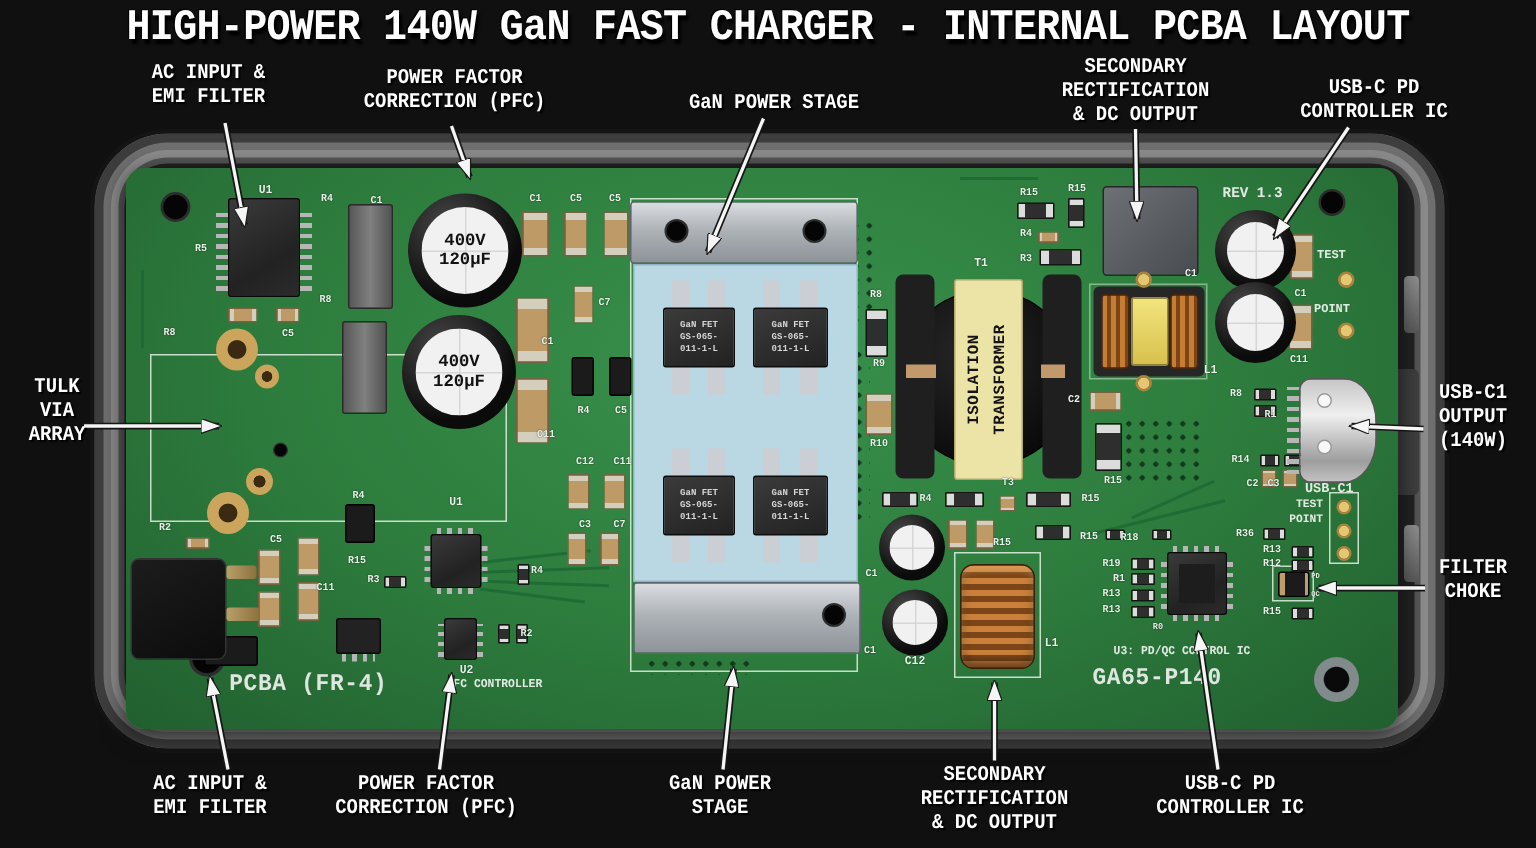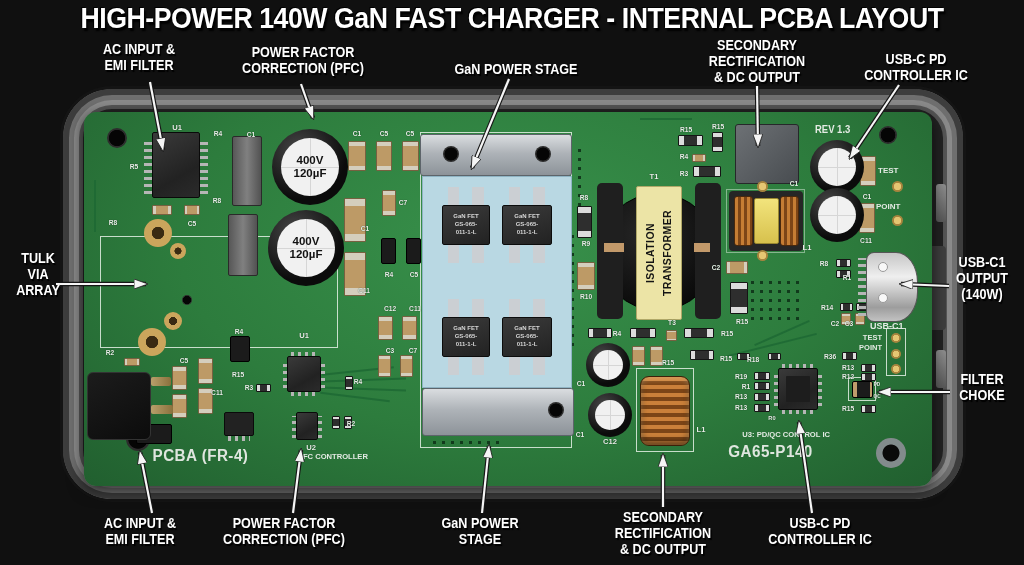--- a/index.html
+++ b/index.html
@@ -1,17 +1,17 @@
 <!DOCTYPE html>
 <html><head>
 <meta charset="utf-8">
 <style>
 *{margin:0;padding:0;box-sizing:border-box}
 html,body{background:#0a0a0a}
-#stage{position:relative;width:1024px;height:565px;background:#101010;overflow:hidden;font-family:Liberation Sans, sans-serif}
+#stage{position:relative;width:1024px;height:565px;background:#101010;overflow:hidden;font-family:Liberation Mono, monospace}
 .abs{position:absolute}
 #title{position:absolute;left:0;top:2px;width:1024px;text-align:center;color:#fff;font-weight:bold;font-size:29px;letter-spacing:-.5px;transform:scaleX(.92);text-shadow:2px 3px 2px #000,-1px -1px 0 #000;z-index:50}
 .callout{position:absolute;color:#fff;font-weight:bold;font-size:14px;line-height:1.15;text-align:center;white-space:pre-line;text-shadow:1.5px 1.5px 1px #000;transform:scaleX(.9);z-index:50}
 #case{position:absolute;left:60px;top:86px;width:906px;height:416px;border-radius:52px;background:#262626;border:3px solid #141414;box-shadow:inset 0 0 0 6px #3d3d3d,inset 0 0 0 11px #6f6f6f,inset 0 0 0 16px #8b8b8b,inset 0 0 0 20px #565656,inset 0 0 0 30px #232323;z-index:1}
 #pcb{position:absolute;left:84px;top:112px;width:848px;height:374px;border-radius:12px;background:radial-gradient(ellipse at 50% 35%,#38914b 0%,#2d7c3d 55%,#215f2f 100%);box-shadow:0 4px 16px rgba(0,0,0,.7);z-index:2}
 .trace{position:absolute;background:#1d6834;opacity:.85;z-index:3}
 .dots{position:absolute;background-image:radial-gradient(circle,#113a1c 1.6px,rgba(0,0,0,0) 1.8px);background-size:9px 9px;z-index:3}
 .silk{position:absolute;border:1.5px solid rgba(240,248,240,.8);z-index:4}
 .res{position:absolute;background:linear-gradient(90deg,#dcdcdc 0 20%,#2e2e2e 20% 80%,#dcdcdc 80%);border:1px solid #151515;border-radius:1px;z-index:6}
 .resv{position:absolute;background:linear-gradient(180deg,#dcdcdc 0 20%,#2e2e2e 20% 80%,#dcdcdc 80%);border:1px solid #151515;border-radius:1px;z-index:6}

